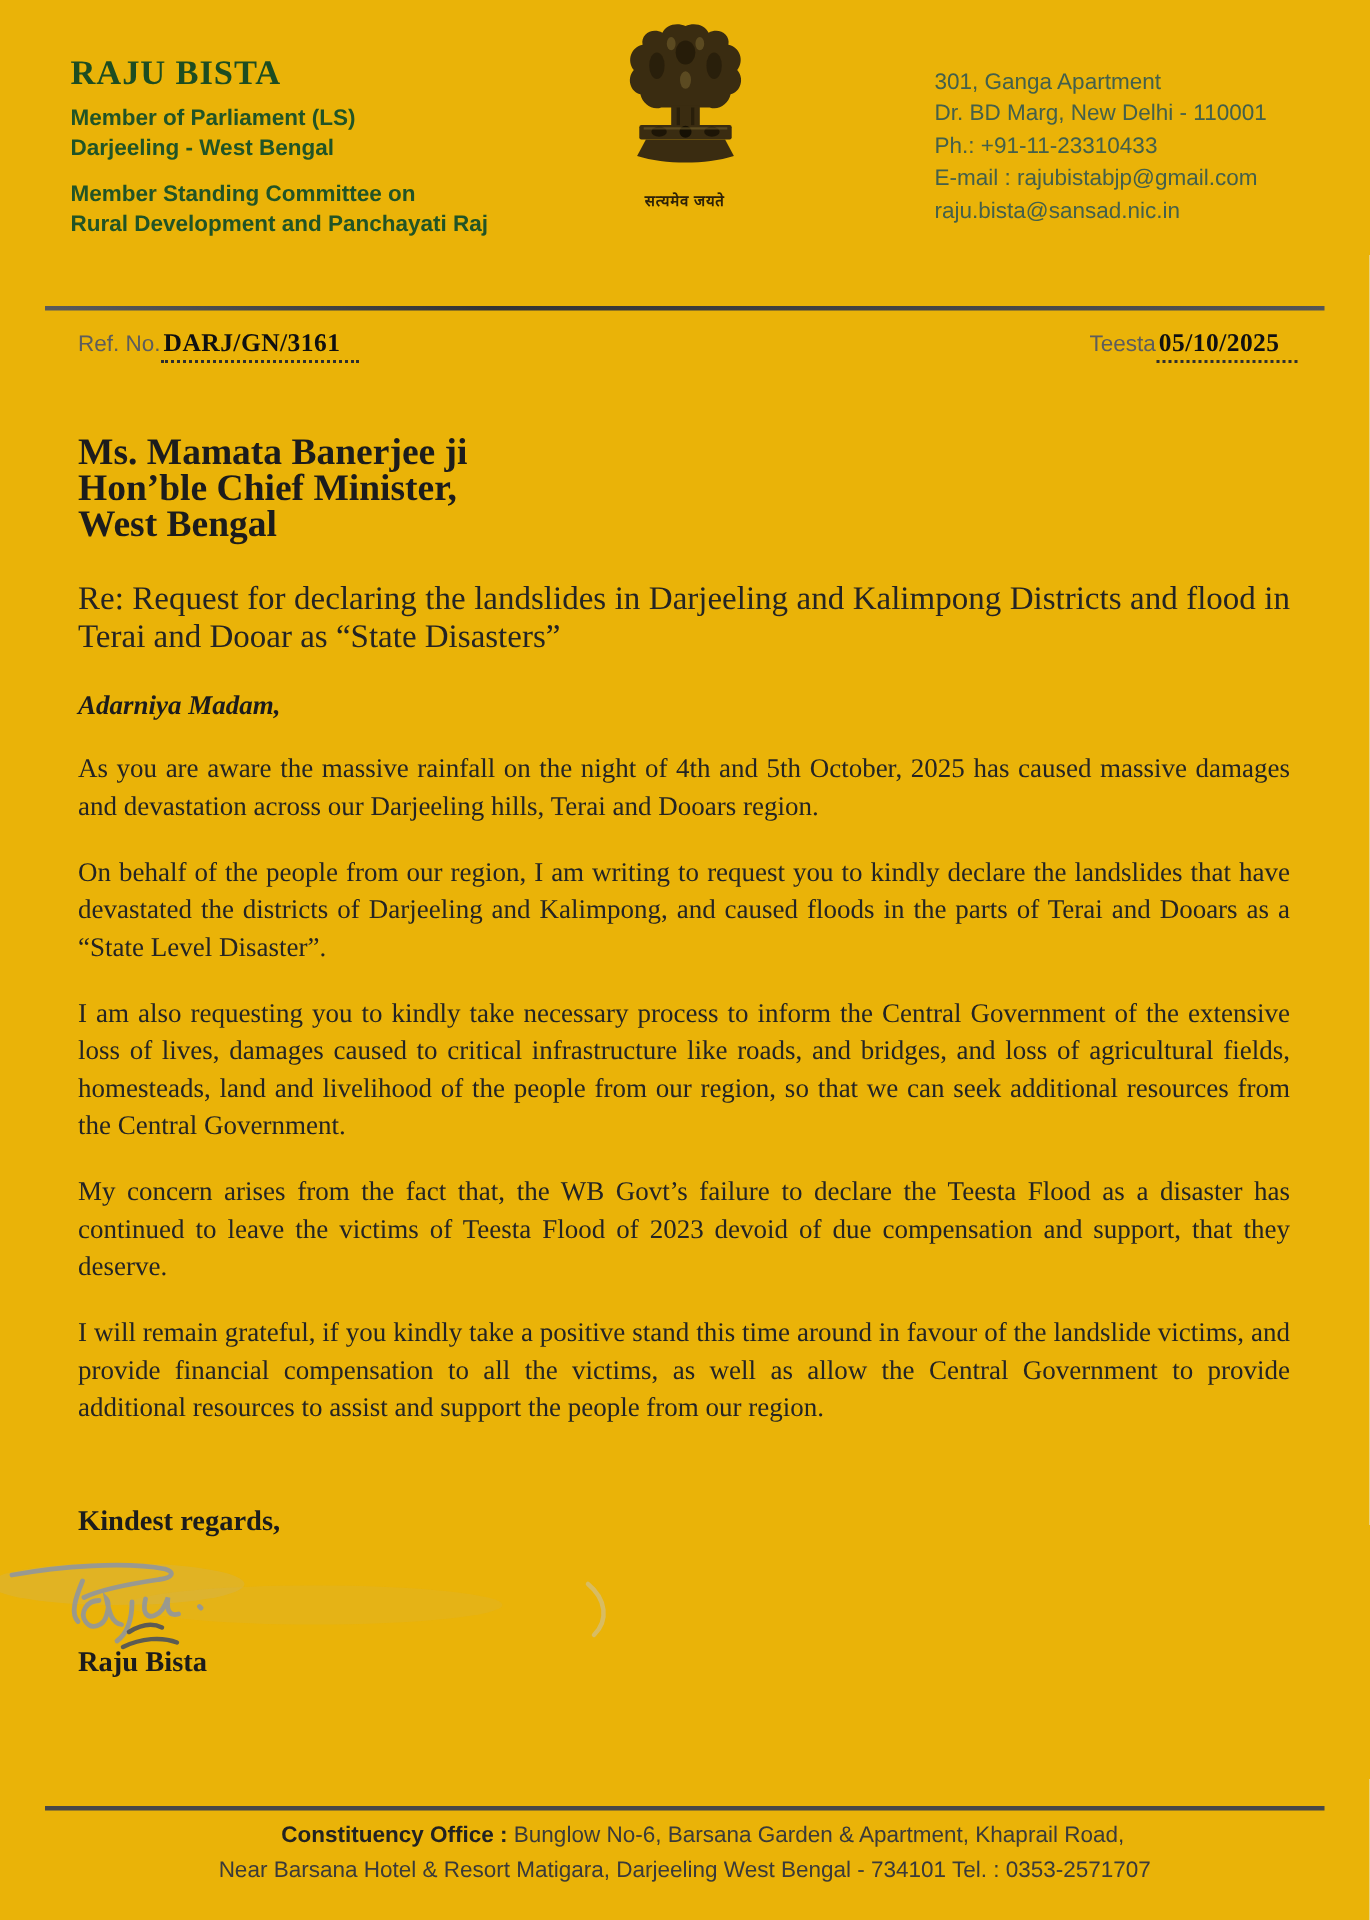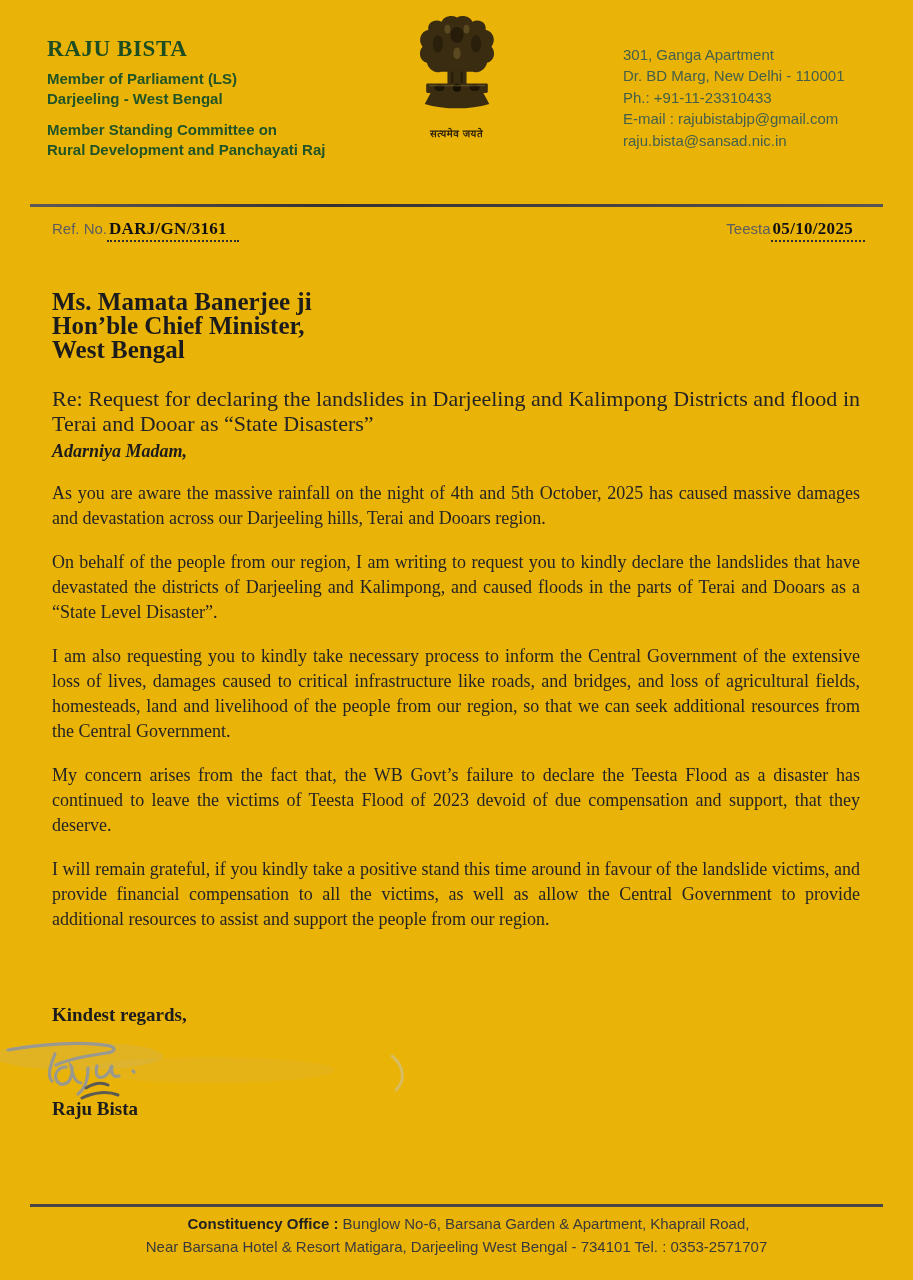--- a/index.html
+++ b/index.html
@@ -48,21 +48,21 @@
   .ref-label { font-family:"Liberation Sans", sans-serif; font-size:15px; color:#5d5d5d; }
   .ref-value {
     font-family:"Liberation Serif", serif; font-weight:bold; font-size:17px; color:#101010;
     border-bottom:2px dotted #2e2e2e; padding:0 12px 1px 2px; letter-spacing:.3px;
   }
 
   
   .body-block { position:absolute; left:52px; top:290px; width:808px; }
   .addressee-line { font-weight:bold; font-size:25px; line-height:24px; color:#1c1c1c; }
   .subject { margin-top:24px; font-size:22px; line-height:25px; text-align:justify; color:#242424; }
-  .salutation { margin-top:5px; font-weight:bold; font-style:italic; font-size:18px; color:#1c1c1c; }
+  .salutation { margin-top:24px; font-weight:bold; font-style:italic; font-size:18px; color:#1c1c1c; }
   p.para { margin:19px 0 0 0; font-size:18px; line-height:25px; text-align:justify; color:#242424; }
 
   .closing { position:absolute; left:52px; top:1004px; font-weight:bold; font-size:19px; color:#1c1c1c; }
   .signature-svg { position:absolute; left:0; top:1040px; }
   .signatory { position:absolute; left:52px; top:1098px; font-weight:bold; font-size:19px; color:#1c1c1c; }
 
   
   .rule-bottom { position:absolute; left:30px; right:30px; top:1204px; height:2.5px; background:#474747; }
   .footer-text {
     position:absolute; left:0; right:0; top:1212px; text-align:center;

